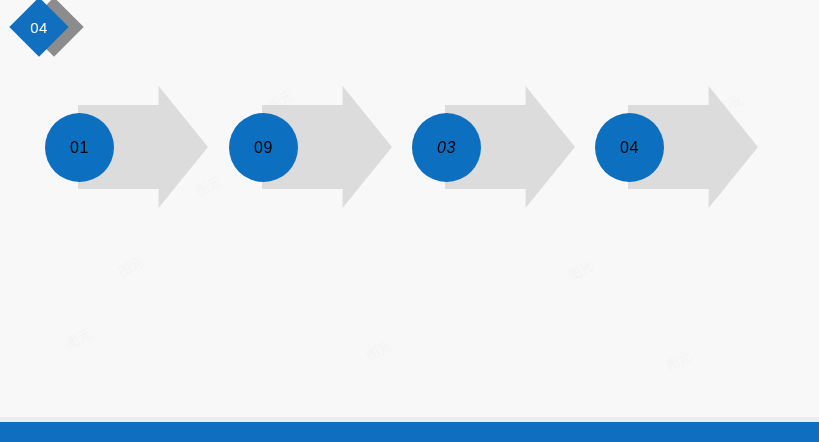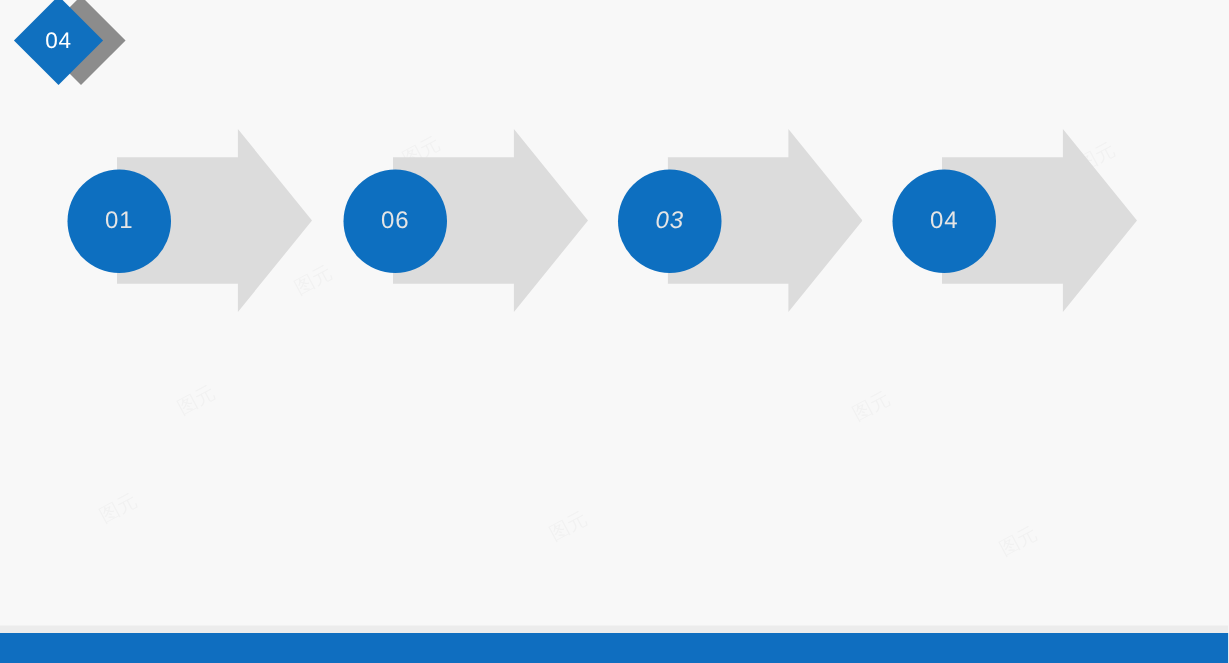--- a/index.html
+++ b/index.html
@@ -110,21 +110,21 @@
     left: -33px;
     width: 69px;
     height: 69px;
     border-radius: 50%;
     background: #0d6fc0;
     display: flex;
     align-items: center;
     justify-content: center;
   }
   .circle-label {
-    color: #e5e5e5;
+    color: #000000;
     font-size: 16px;
     font-weight: 400;
     letter-spacing: 0.6px;
     line-height: 1;
   }
 
   
   #bottom-divider {
     position: absolute;
     left: 0;
@@ -174,21 +174,21 @@
   <div id="arrow-row">
       <div class="step" style="left: 78px;">
         <div class="arrow" style="background: rgb(220, 220, 220);"></div>
         <div class="circle" style="background: rgb(13, 111, 192);">
           <span class="circle-label">01</span>
         </div>
       </div>
       <div class="step" style="left: 262px;">
         <div class="arrow" style="background: rgb(220, 220, 220);"></div>
         <div class="circle" style="background: rgb(13, 111, 192);">
-          <span class="circle-label">06</span>
+          <span class="circle-label">09</span>
         </div>
       </div>
       <div class="step" style="left: 445px;">
         <div class="arrow" style="background: rgb(220, 220, 220);"></div>
         <div class="circle" style="background: rgb(13, 111, 192); font-style: italic;">
           <span class="circle-label">03</span>
         </div>
       </div>
       <div class="step" style="left: 628px;">
         <div class="arrow" style="background: rgb(220, 220, 220);"></div>

